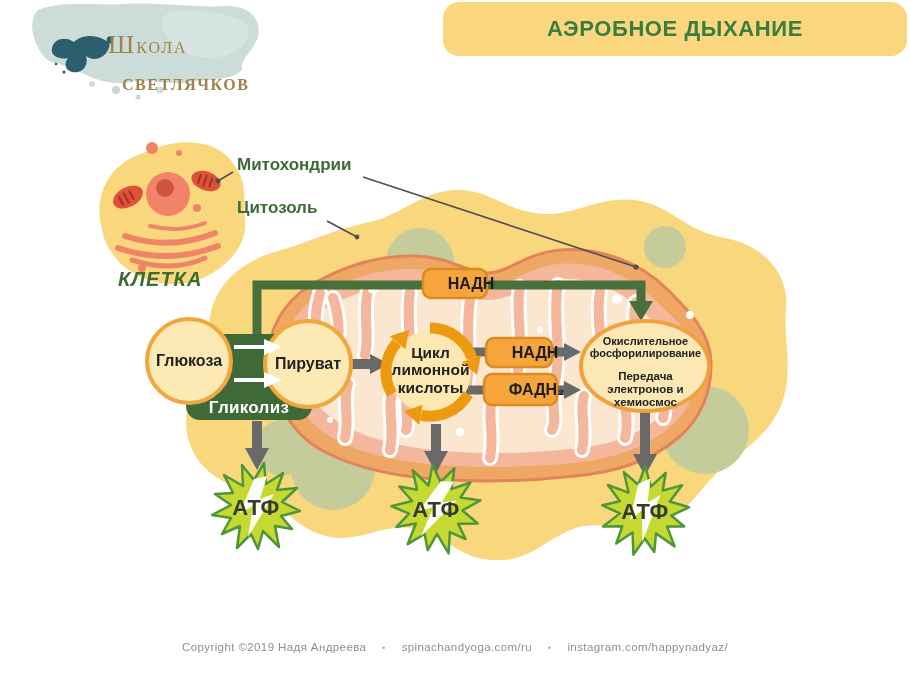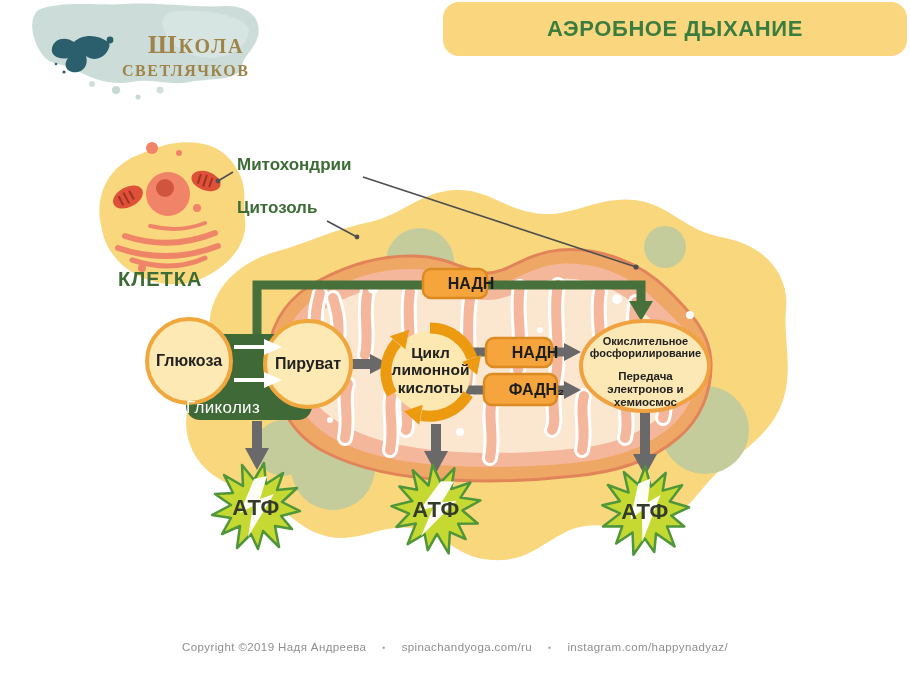--- a/index.html
+++ b/index.html
@@ -7,29 +7,29 @@
        font-family:"Liberation Sans","DejaVu Sans",sans-serif;}
   .abs{position:absolute;}
 
   
   .banner{position:absolute;left:443px;top:2px;width:464px;height:54px;background:#FAD77E;
           border-radius:16px;display:flex;align-items:center;justify-content:center;}
   .banner-text{color:#3A7D3F;font-size:22px;font-weight:bold;letter-spacing:.6px;}
 
   .logo{position:absolute;left:20px;top:0;width:250px;height:110px;}
   .logo-text{position:absolute;left:88px;top:30px;color:#A08349;font-family:"Liberation Serif","DejaVu Serif",serif;}
-  .logo-line1{font-size:20px;letter-spacing:2px;text-transform:uppercase;font-weight:bold;margin-left:40px;}
+  .logo-line1{font-size:16px;letter-spacing:2px;text-transform:uppercase;font-weight:normal;}
   .logo-line1::first-letter{font-size:26px;}
-  .logo-line2{font-size:16px;letter-spacing:1.5px;text-transform:uppercase;font-weight:bold;margin-left:14px;margin-top:2px;}
+  .logo-line2{font-size:16px;letter-spacing:1.5px;text-transform:uppercase;font-weight:bold;margin-left:14px;margin-top:16px;}
 
   
   .lbl{position:absolute;color:#3C6B35;font-weight:bold;font-size:17px;}
   .node-text{position:absolute;color:#222222;font-weight:bold;text-align:center;line-height:1.12;}
   .tag-text{position:absolute;color:#1d1d1d;font-weight:bold;text-align:center;font-size:16px;padding-left:16px;}
-  .white-text{position:absolute;color:#ffffff;font-weight:normal;text-align:left;font-size:17px;letter-spacing:.3px;}
+  .white-text{position:absolute;color:#ffffff;font-weight:bold;text-align:center;font-size:17px;letter-spacing:.3px;}
   .atp-text{position:absolute;color:#333B2B;font-weight:bold;text-align:center;font-size:22px;letter-spacing:.5px;}
 
   
   .footer{position:absolute;left:0;top:641px;width:910px;display:flex;justify-content:center;
           align-items:center;gap:16px;color:#8e8e8e;font-size:11.5px;letter-spacing:.4px;}
   .footer .bullet{font-size:8px;color:#9a9a9a;}
 </style>
 </head>
 <body>
 
@@ -231,21 +231,21 @@
       <circle cx="218" cy="181" r="2.4" stroke="none"></circle>
     <path d="M 363,177 L 636,267" fill="none"></path>
       <circle cx="636" cy="267" r="2.6" stroke="none"></circle>
     <path d="M 327,221 L 357,237" fill="none"></path>
       <circle cx="357" cy="237" r="2.4" stroke="none"></circle>
   </g>
 </svg>
 
 <div class="lbl" style="left:237px;top:155px;">Митохондрии</div>
 <div class="lbl" style="left:237px;top:198px;">Цитозоль</div>
-<div class="lbl" style="left:118px;top:268px;font-size:20px;letter-spacing:1px;">КЛЕТКА</div>
+<div class="lbl" style="left:118px;top:268px;font-size:20px;letter-spacing:1px;font-style:italic;">КЛЕТКА</div>
 
 <div class="node-text" style="left:147px;top:352px;width:84px;font-size:16px;">Глюкоза</div>
 <div class="node-text" style="left:263px;top:355px;width:90px;font-size:16px;">Пируват</div>
 <div class="white-text" style="left:186px;top:398px;width:126px;">Гликолиз</div>
 
 <div class="tag-text" style="left:423px;top:275px;width:64px;">НАДН</div>
 <div class="node-text" style="left:385px;top:344px;width:91px;font-size:15.5px;">Цикл лимонной кислоты</div>
 <div class="tag-text" style="left:486px;top:344px;width:66px;">НАДН</div>
 <div class="tag-text" style="left:484px;top:381px;width:73px;">ФАДН₂</div>
 

